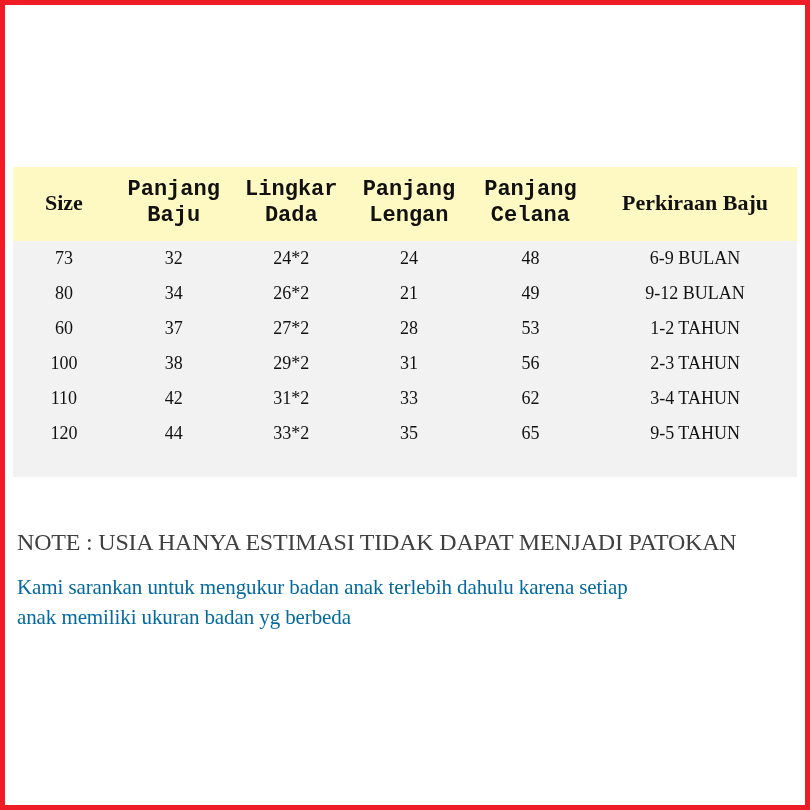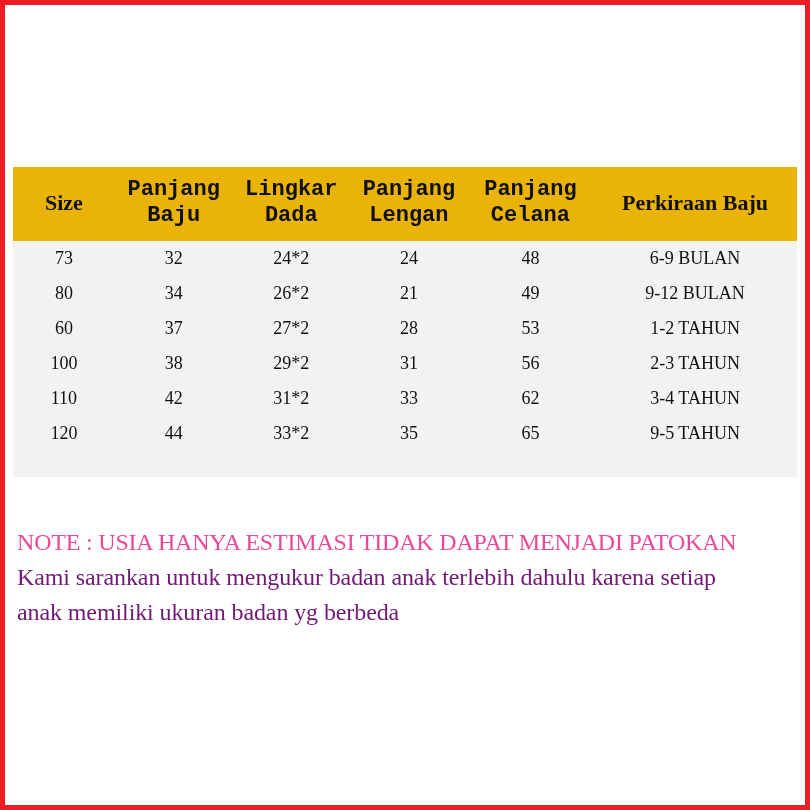--- a/index.html
+++ b/index.html
@@ -35,21 +35,21 @@
     top: 162px;
     width: 784px;
   }
   table.size-table {
     width: 100%;
     border-collapse: collapse;
     table-layout: fixed;
     background: #f2f2f2;
   }
   table.size-table thead tr {
-    background: #eab308;
+    background: #fef9c3;
   }
   table.size-table th {
     font-family: "Liberation Serif", serif;
     font-weight: bold;
     font-size: 22px;
     color: #111111;
     padding: 10px 2px 12px 2px;
     line-height: 1.18;
     text-align: center;
     vertical-align: middle;
@@ -82,29 +82,29 @@
     left: 8px;
     top: 514px;
     width: 784px;
     padding: 10px 4px 0 4px;
     box-sizing: border-box;
     background: #ffffff;
   }
   .note-main {
     font-family: "Liberation Serif", serif;
     font-size: 24px;
-    color: #ec4899;
+    color: #404040;
     letter-spacing: -0.2px;
     white-space: nowrap;
-    margin-bottom: 4px;
+    margin-bottom: 16px;
   }
   .note-sub {
     font-family: "Liberation Serif", serif;
-    font-size: 24px;
-    color: #701a75;
+    font-size: 21px;
+    color: #0369a1;
     line-height: 1.45;
     letter-spacing: -0.1px;
   }
   .note-sub span { display: block; }
 </style>
 </head>
 <body>
 
 <div id="page">
   <div id="inner">

